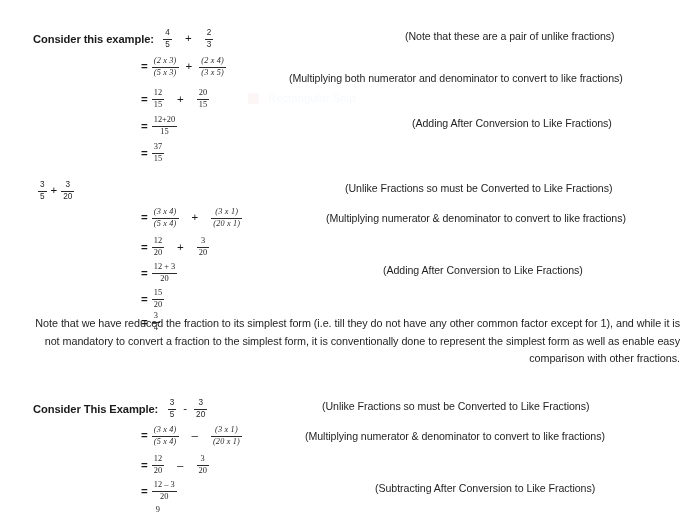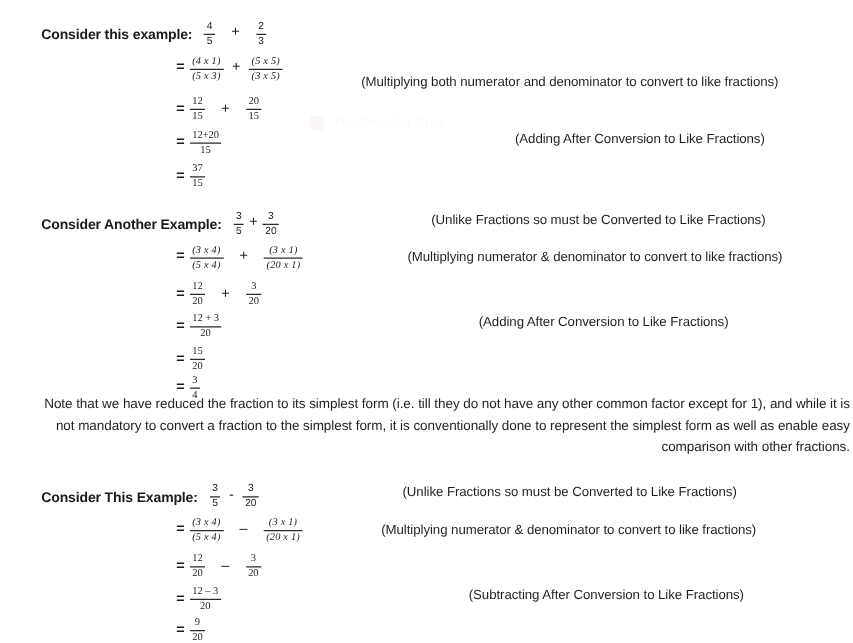--- a/index.html
+++ b/index.html
@@ -20,20 +20,21 @@
 
   .page {
     position: absolute;
     inset: 0;
   }
 
   
   .row {
     position: absolute;
     white-space: nowrap;
+    margin-top: 12px;
   }
 
   .lead {
     font-weight: bold;
     font-size: 11.2px;
     letter-spacing: -0.1px;
   }
 
   .note {
     font-size: 10.6px;
@@ -175,32 +176,33 @@
       </span>
       <span class="op wide">+</span>
       <span class="frac lg">
         <span class="num">2</span>
         <span class="bar"></span>
         <span class="den">3</span>
       </span>
     </span>
   </div>
 
+  <div class="row note" style="left:405px; top:18px;">(Note that these are a pair of unlike fractions)</div>
 
   <div class="row" style="left:141px; top:45px;">
     <span class="expr">
       <span class="eq">=</span>
       <span class="frac paren">
-        <span class="num">(4 x 1)</span>
+        <span class="num">(2 x 3)</span>
         <span class="bar"></span>
         <span class="den">(5 x 3)</span>
       </span>
       <span class="op">+</span>
       <span class="frac paren">
-        <span class="num">(5 x 5)</span>
+        <span class="num">(2 x 4)</span>
         <span class="bar"></span>
         <span class="den">(3 x 5)</span>
       </span>
     </span>
   </div>
 
   <div class="row note" style="left:289px; top:60px;">(Multiplying both numerator and denominator to convert to like fractions)</div>
 
   <div class="row" style="left:141px; top:77px;">
     <span class="expr">
@@ -237,21 +239,20 @@
       <span class="eq">=</span>
       <span class="frac serif">
         <span class="num">37</span>
         <span class="bar"></span>
         <span class="den">15</span>
       </span>
     </span>
   </div>
 
   <div class="row" style="left:33px; top:169px;">
-    <span class="lead">Consider Another Example:</span>
     <span class="expr" style="margin-left:5px;">
       <span class="frac lg">
         <span class="num">3</span>
         <span class="bar"></span>
         <span class="den">5</span>
       </span>
       <span class="op tight">+</span>
       <span class="frac lg">
         <span class="num">3</span>
         <span class="bar"></span>

